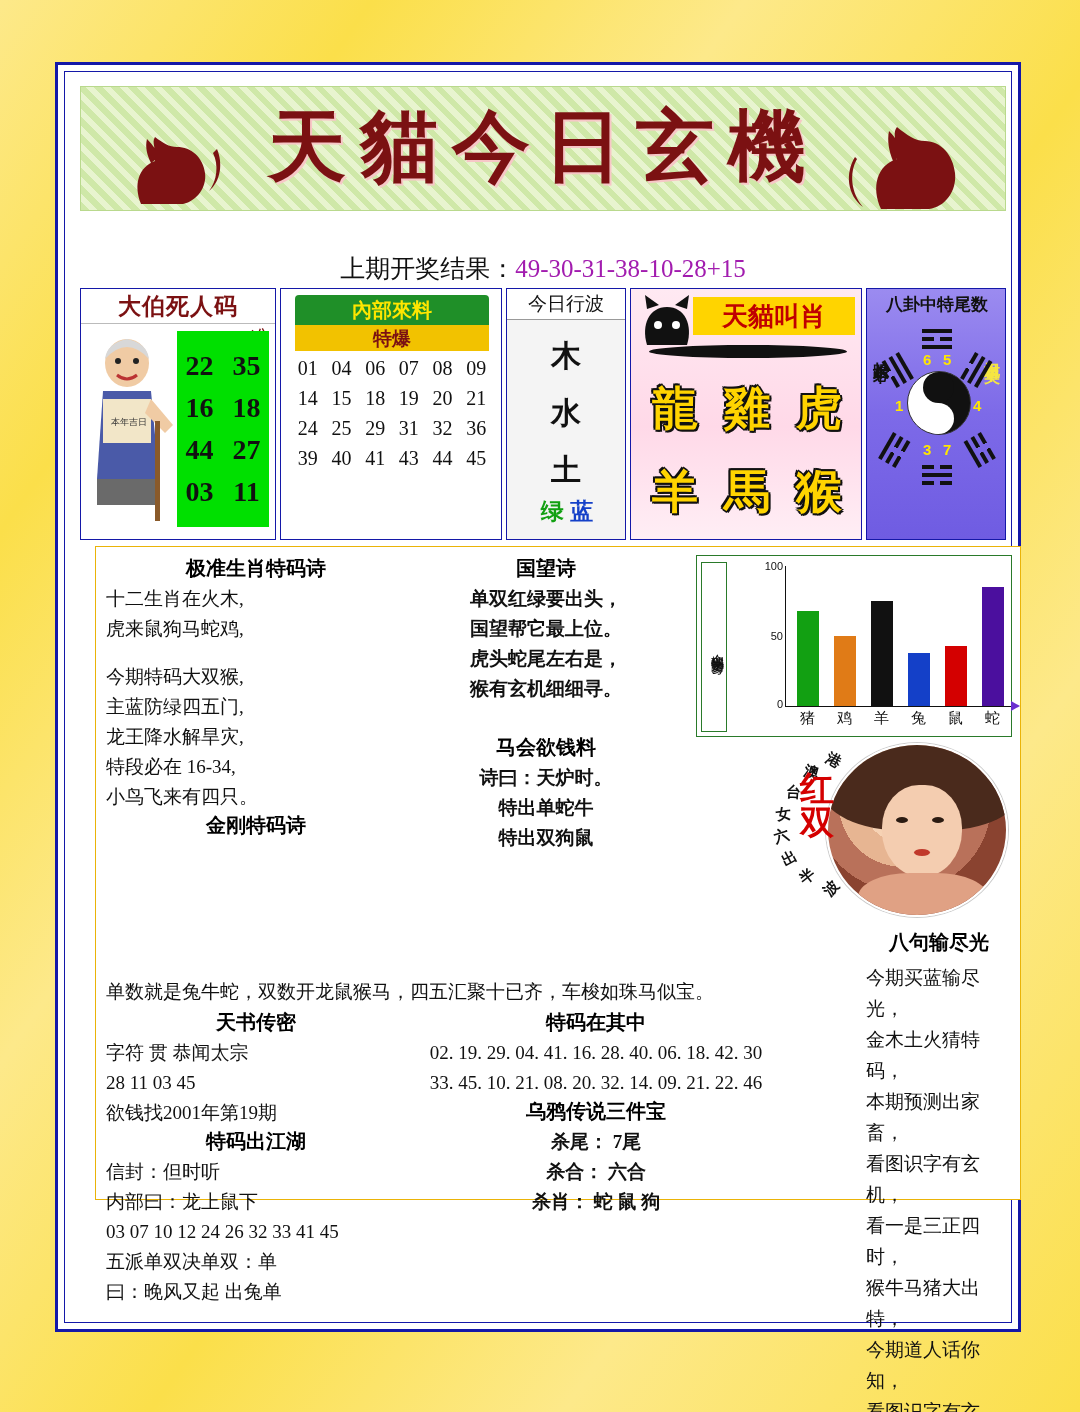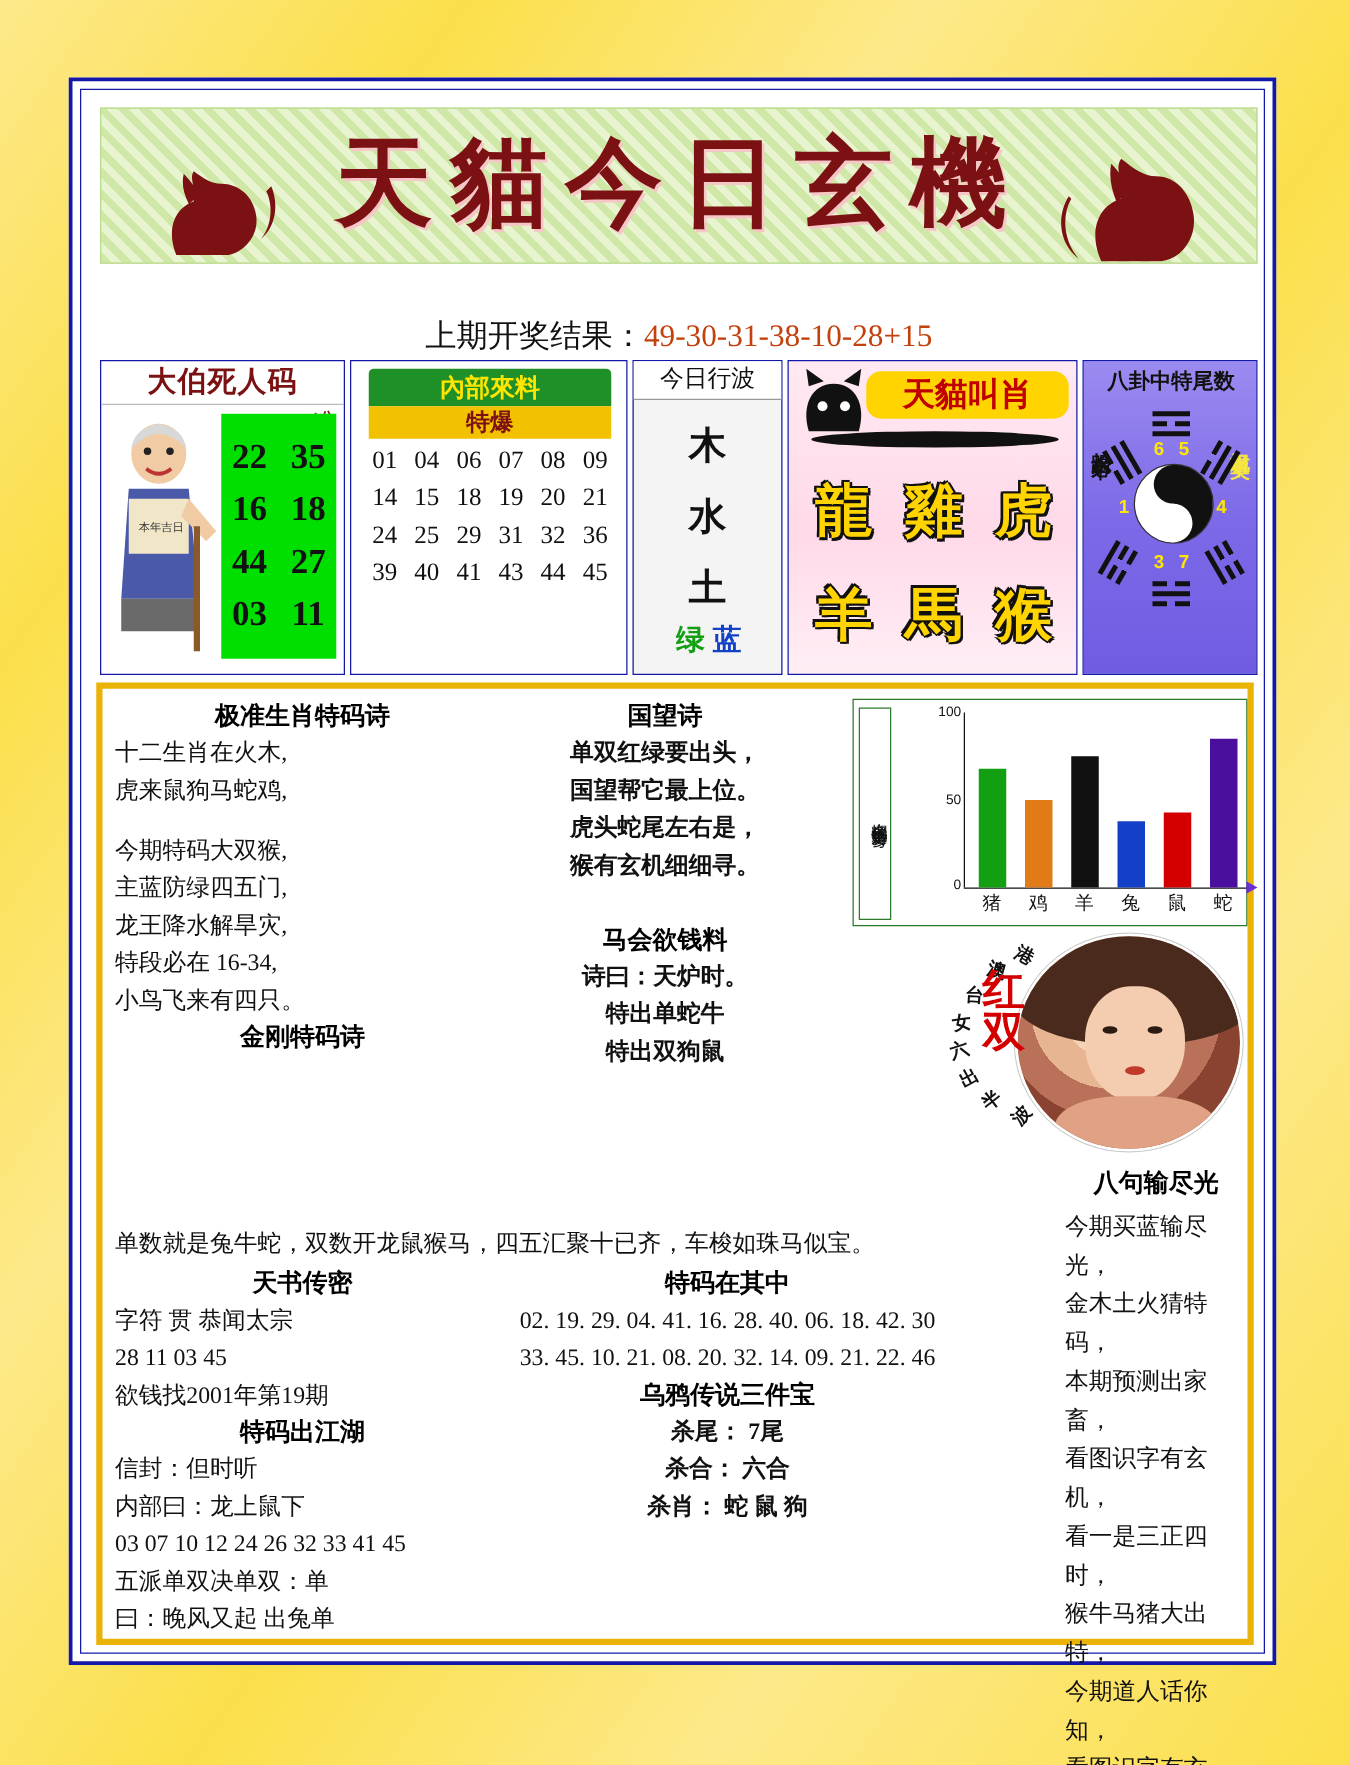--- a/index.html
+++ b/index.html
@@ -40,21 +40,21 @@
   .cat-r{right:40px;top:30px;}
   .cat svg{display:block;}
   .issue{
     position:absolute;left:0;top:142px;width:956px;text-align:center;
     font-size:27px;color:#111;font-family:"Liberation Serif",serif;
   }
   .lastresult{
     position:absolute;left:0;top:180px;width:956px;text-align:center;
     font-size:25px;color:#111;font-family:"Liberation Serif",serif;
   }
-  .lastresult .nums{color:#c2410c;text-align:center;}
+  .lastresult .nums{color:#a21caf;text-align:center;}
   
   .row1{position:absolute;left:15px;top:216px;width:926px;height:252px;}
   .bx{position:absolute;box-sizing:border-box;border:1px solid #1418a8;background:#fff;}
 
   
   .b1{left:0;top:0;width:196px;height:252px;background:#fff;}
   .b1 .hd{
     height:34px;line-height:34px;text-align:center;
     font-size:23px;font-weight:bold;color:#7b1112;
     font-family:"DejaVu Serif",serif;letter-spacing:1px;
@@ -107,21 +107,21 @@
     position:absolute;left:0;bottom:12px;width:120px;text-align:center;font-size:23px;
   }
   .b3 .cg{color:#12a012;font-weight:bold;}
   .b3 .cb{color:#1440c8;font-weight:bold;}
   
   .b4{left:550px;top:0;width:232px;height:252px;
       background:linear-gradient(180deg,#ffe9f2 0%,#ffd9e8 55%,#ffeef5 100%);}
   .b4 .catlogo{position:absolute;left:8px;top:6px;width:56px;height:54px;color:#111;}
   .b4 .t{
     position:absolute;left:62px;top:8px;width:162px;height:38px;
-    background:#ffd400;border-radius:12px;color:#c00000;
+    background:#ffd400;border-radius:0;color:#c00000;
     font-size:26px;font-weight:bold;text-align:center;line-height:38px;
     font-family:"DejaVu Serif",serif;
   }
   .b4 .bar{position:absolute;left:18px;top:56px;width:198px;height:13px;background:#111;border-radius:50%;}
   .b4 .zodiac{
     position:absolute;left:8px;top:78px;width:216px;height:166px;
     display:grid;grid-template-columns:repeat(3,1fr);grid-template-rows:1fr 1fr;
     align-items:center;justify-items:center;
   }
   .b4 .zodiac span{
@@ -149,21 +149,21 @@
   .b5 .taiji:before,.b5 .taiji:after{
     content:"";position:absolute;left:15px;width:31px;height:31px;border-radius:50%;
   }
   .b5 .taiji:before{top:0;background:#111;}
   .b5 .taiji:after{top:31px;background:#fff;}
   .b5 .gnum{position:absolute;color:#ffe600;font-size:15px;font-weight:bold;}
   .b5 .tri{position:absolute;width:30px;}
   .b5 .tri i{display:block;height:4px;background:#111;margin-bottom:4px;}
   .b5 .tri i.br{background:linear-gradient(90deg,#111 0 12px,transparent 12px 18px,#111 18px 30px);}
   
-  .main{position:absolute;left:12px;top:474px;width:926px;height:770px;border:5px solid #eab308;box-sizing:border-box;background:#fff;}
+  .main{position:absolute;left:30px;top:474px;width:926px;height:654px;border:1px solid #eab308;box-sizing:border-box;background:#fff;}
   .colL{position:absolute;left:10px;top:8px;width:300px;}
   .colM{position:absolute;left:310px;top:8px;width:280px;}
   .ctr{text-align:center;}
   .p{font-size:19px;color:#111;line-height:30px;font-family:"Liberation Serif",serif;}
   .pb{font-weight:bold;}
   .ttl{font-size:20px;font-weight:bold;text-align:center;margin-bottom:2px;font-family:"Liberation Serif",serif;}
   
   .chartbox{
     position:absolute;left:600px;top:8px;width:316px;height:182px;
     border:1px solid #2a7a2a;background:#fff;box-sizing:border-box;

